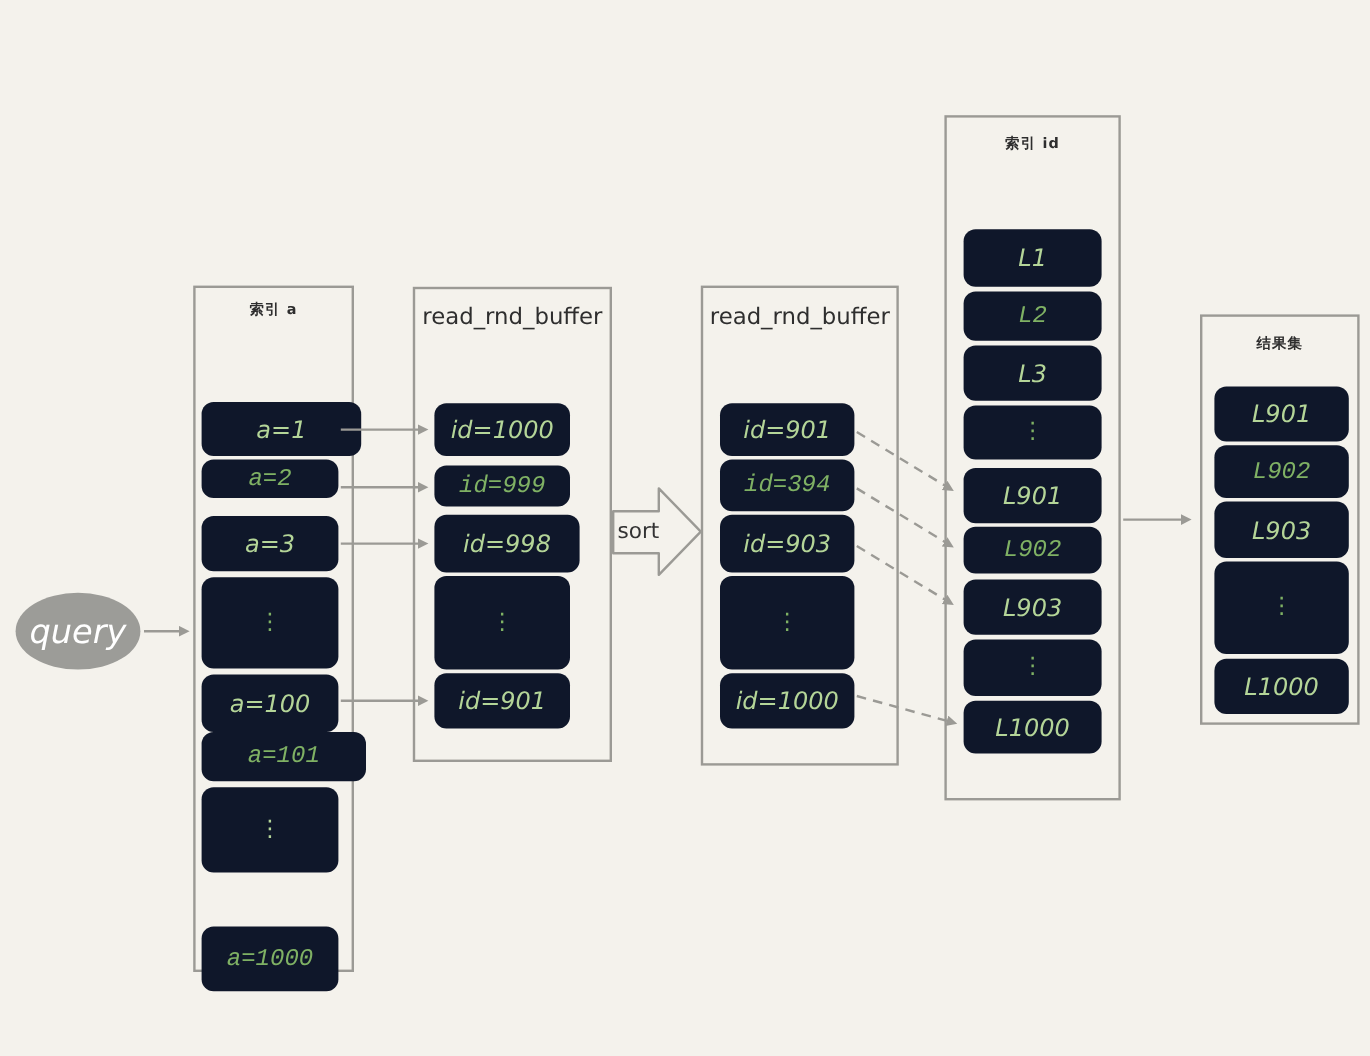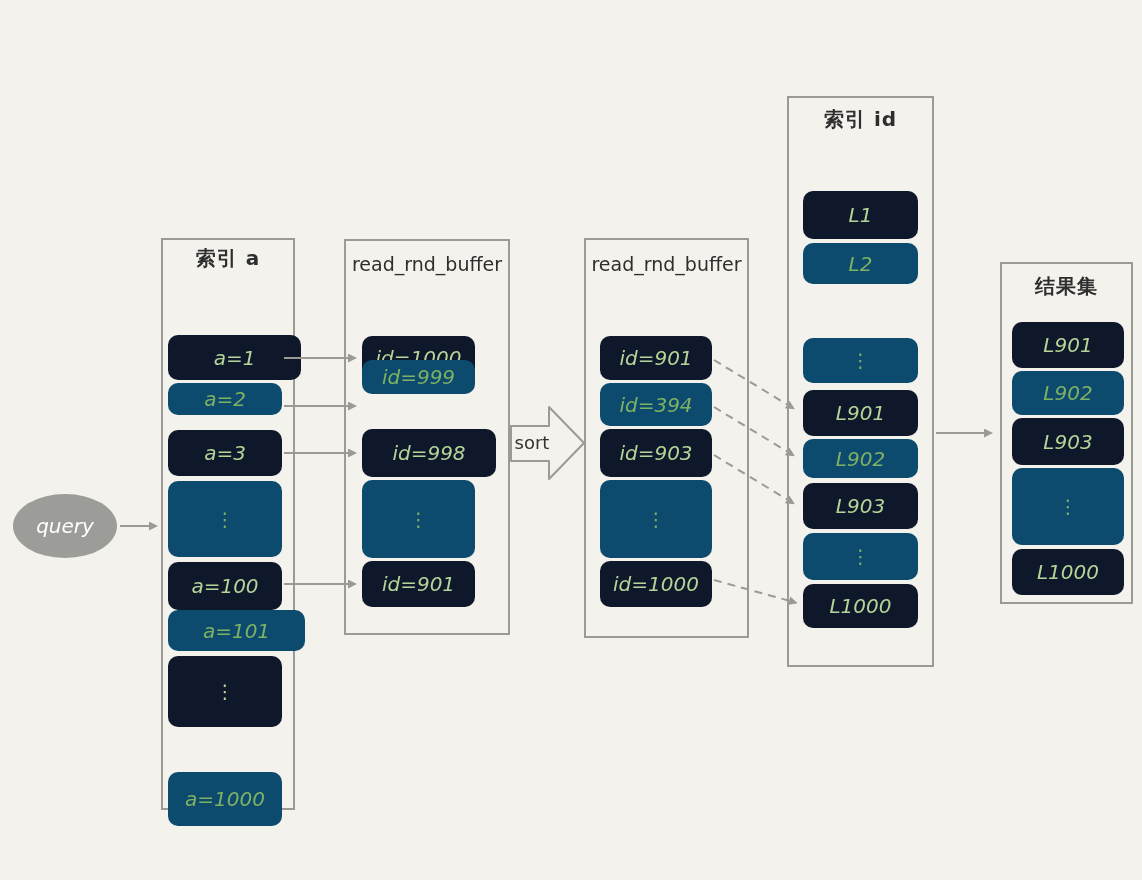--- a/index.html
+++ b/index.html
@@ -1,31 +1,31 @@
 <!DOCTYPE html>
 <html><head>
 <meta charset="utf-8">
 <style>
   html,body{margin:0;padding:0;}
   body{background:#f4f2ec;font-family:"DejaVu Sans", sans-serif;}
   .canvas{position:relative;width:1142px;height:880px;background:#f4f2ec;overflow:hidden;}
 
   .frame{position:absolute;border:2px solid #9b9a95;background:transparent;box-sizing:border-box;}
-  .frame-title{position:absolute;text-align:center;color:#2e2e2e;font-size:20px;line-height:26px;letter-spacing:1px;}
+  .frame-title{position:absolute;text-align:center;color:#2e2e2e;font-size:12px;line-height:26px;letter-spacing:1px;}
   .frame-title.cjk{font-weight:bold;}
   .frame-title.mono-like{font-size:19px;letter-spacing:0;}
 
   .box{position:absolute;border-radius:10px;display:flex;align-items:center;justify-content:center;
        font-style:italic;font-size:20px;box-sizing:border-box;z-index:2;}
   .box.dark{background:#0f172a;color:#b4d598;}
-  .box.light{background:#0c4a6e;color:#7fb164;}
+  .box.light{background:#0f172a;color:#7fb164;font-family:Liberation Mono, monospace;}
   .box.dots{font-style:normal;font-size:19px;line-height:1;letter-spacing:0;}
 
   .query-node{position:absolute;background:#9c9c98;border-radius:50%;color:#ffffff;
-       display:flex;align-items:center;justify-content:center;font-style:italic;font-size:20px;z-index:2;}
+       display:flex;align-items:center;justify-content:center;font-style:italic;font-size:28px;z-index:2;}
 
   .sort-label{position:absolute;color:#333333;font-size:18px;text-align:center;z-index:6;}
 
   svg.overlay{position:absolute;left:0;top:0;z-index:5;pointer-events:none;}
 </style>
 </head>
 <body>
 
 <div class="canvas">
 
@@ -46,33 +46,34 @@
   <div class="box dark" style="left:168px;top:335px;width:133px;height:45px">a=1</div>
   <div class="box light" style="left:168px;top:383px;width:114px;height:32px">a=2</div>
   <div class="box dark" style="left:168px;top:430px;width:114px;height:46px">a=3</div>
   <div class="box light dots" style="left:168px;top:481px;width:114px;height:76px">⋮</div>
   <div class="box dark" style="left:168px;top:562px;width:114px;height:48px">a=100</div>
   <div class="box light" style="left:168px;top:610px;width:137px;height:41px">a=101</div>
   <div class="box dark dots" style="left:168px;top:656px;width:114px;height:71px">⋮</div>
   <div class="box light" style="left:168px;top:772px;width:114px;height:54px">a=1000</div>
 
   <div class="box dark" style="left:362px;top:336px;width:113px;height:44px">id=1000</div>
-  <div class="box light" style="left:362px;top:360px;width:113px;height:34px">id=999</div>
-  <div class="box dark" style="left:362px;top:429px;width:134px;height:48px">id=998</div>
+  <div class="box light" style="left:362px;top:388px;width:113px;height:34px">id=999</div>
+  <div class="box dark" style="left:362px;top:429px;width:121px;height:48px">id=998</div>
   <div class="box light dots" style="left:362px;top:480px;width:113px;height:78px">⋮</div>
   <div class="box dark" style="left:362px;top:561px;width:113px;height:46px">id=901</div>
 
   <div class="box dark" style="left:600px;top:336px;width:112px;height:44px">id=901</div>
   <div class="box light" style="left:600px;top:383px;width:112px;height:43px">id=394</div>
   <div class="box dark" style="left:600px;top:429px;width:112px;height:48px">id=903</div>
   <div class="box light dots" style="left:600px;top:480px;width:112px;height:78px">⋮</div>
   <div class="box dark" style="left:600px;top:561px;width:112px;height:46px">id=1000</div>
 
   <div class="box dark" style="left:803px;top:191px;width:115px;height:48px">L1</div>
   <div class="box light" style="left:803px;top:243px;width:115px;height:41px">L2</div>
+  <div class="box dark" style="left:803px;top:288px;width:115px;height:46px">L3</div>
   <div class="box light dots" style="left:803px;top:338px;width:115px;height:45px">⋮</div>
   <div class="box dark" style="left:803px;top:390px;width:115px;height:46px">L901</div>
   <div class="box light" style="left:803px;top:439px;width:115px;height:39px">L902</div>
   <div class="box dark" style="left:803px;top:483px;width:115px;height:46px">L903</div>
   <div class="box light dots" style="left:803px;top:533px;width:115px;height:47px">⋮</div>
   <div class="box dark" style="left:803px;top:584px;width:115px;height:44px">L1000</div>
 
   <div class="box dark" style="left:1012px;top:322px;width:112px;height:46px">L901</div>
   <div class="box light" style="left:1012px;top:371px;width:112px;height:44px">L902</div>
   <div class="box dark" style="left:1012px;top:418px;width:112px;height:47px">L903</div>

